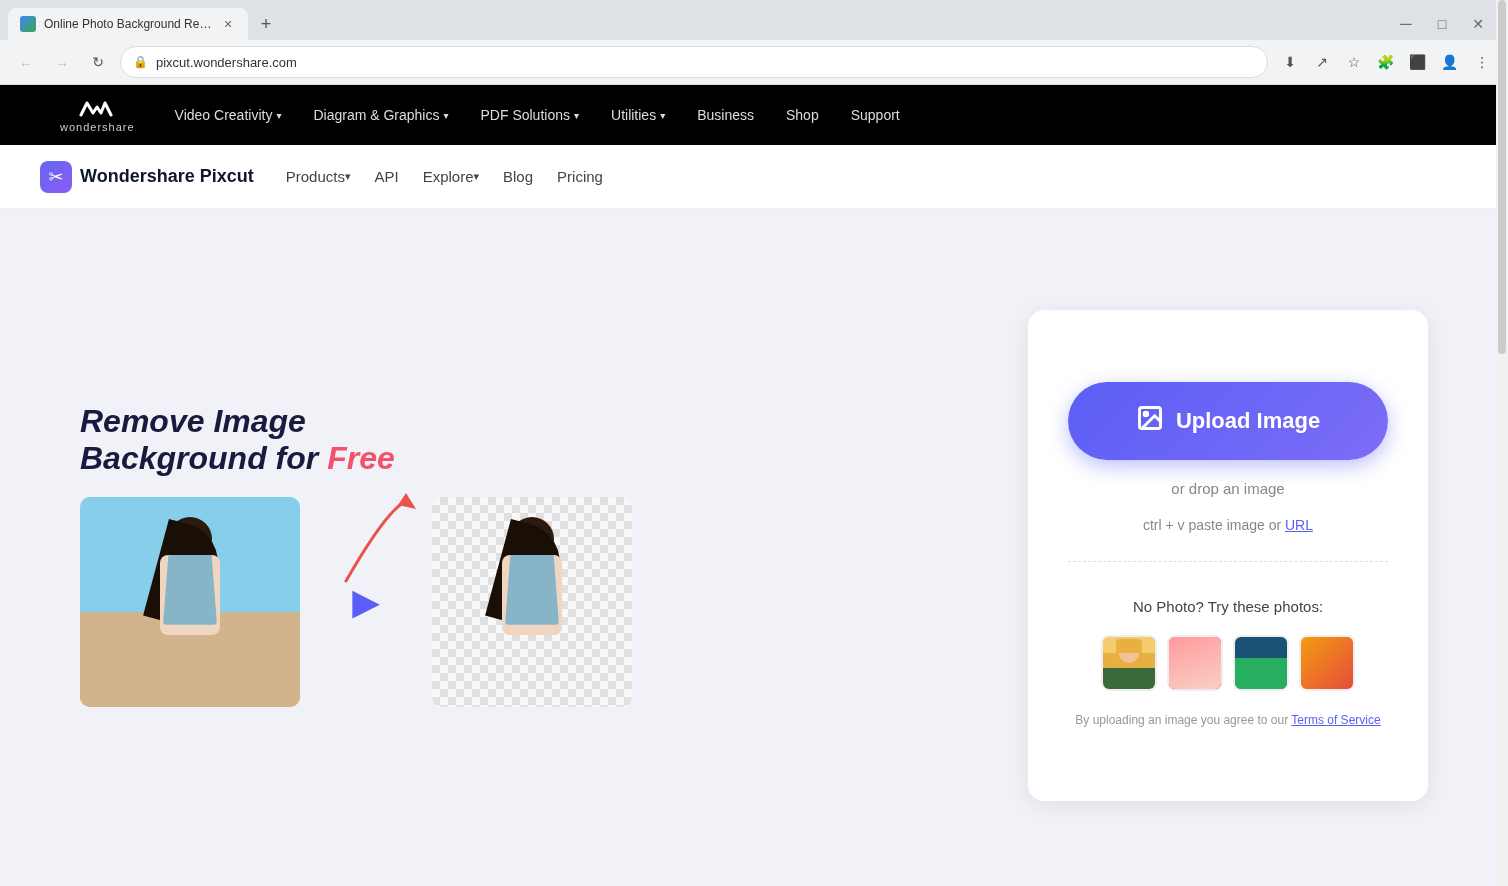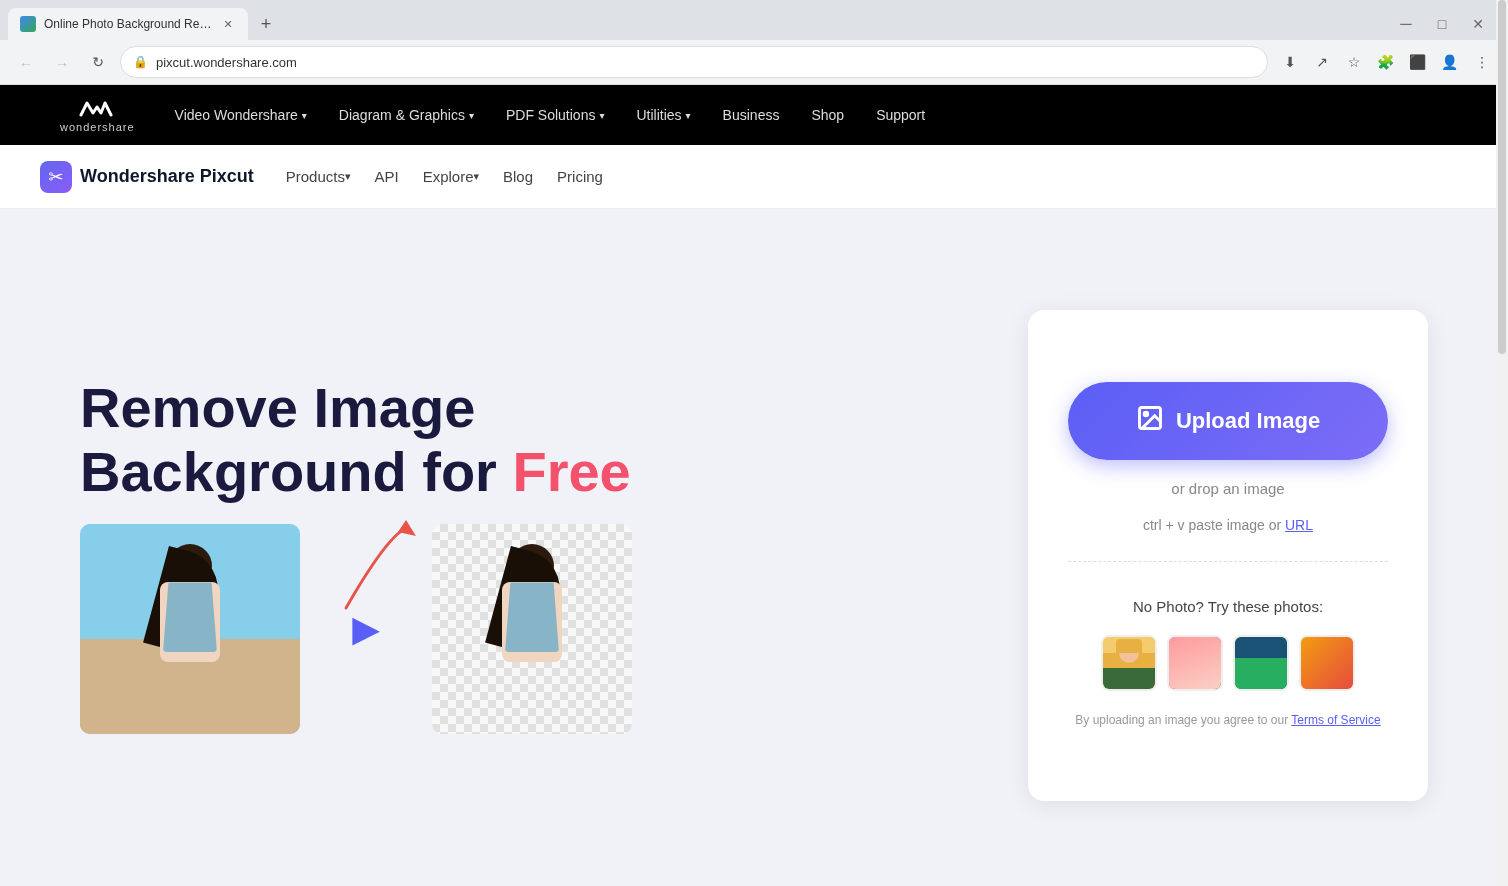--- a/index.html
+++ b/index.html
@@ -203,25 +203,26 @@
     .main-content {
       background: #f0f2f8;
       min-height: calc(886px - 60px - 64px - 70px);
       display: flex;
       align-items: center;
       padding: 60px 80px;
       gap: 60px;
     }
     .hero-section { flex: 1; }
     .hero-title {
-      font-size: 56px;
+      font-size: 32px;
       font-weight: 800;
       color: #1a1a3e;
       line-height: 1.15;
       margin-bottom: 20px;
+      font-style: italic;
     }
     .hero-title .free-text { color: #f4516c; }
     .hero-subtitle {
       font-size: 18px;
       color: #555;
       margin-bottom: 40px;
     }
     .hero-image-demo {
       position: relative;
       display: flex;
@@ -377,21 +378,21 @@
   <div class="ws-logo">
     <div class="ws-logo-mark">
       <svg viewBox="0 0 36 24" fill="white" xmlns="http://www.w3.org/2000/svg">
         <path d="M2 18 L8 6 L14 16 L18 10 L22 16 L26 6 L32 18" stroke="white" stroke-width="3" fill="none" stroke-linecap="round" stroke-linejoin="round"></path>
       </svg>
     </div>
     <span class="ws-logo-text">wondershare</span>
   </div>
   <div class="ws-nav-items">
     <div class="ws-nav-item">
-      <span>Video Wondershare</span>
+      <span>Video Creativity</span>
       <span class="chevron">▾</span>
     </div>
     <div class="ws-nav-item">
       <span>Diagram &amp; Graphics</span>
       <span class="chevron">▾</span>
     </div>
     <div class="ws-nav-item">
       <span>PDF Solutions</span>
       <span class="chevron">▾</span>
     </div>

